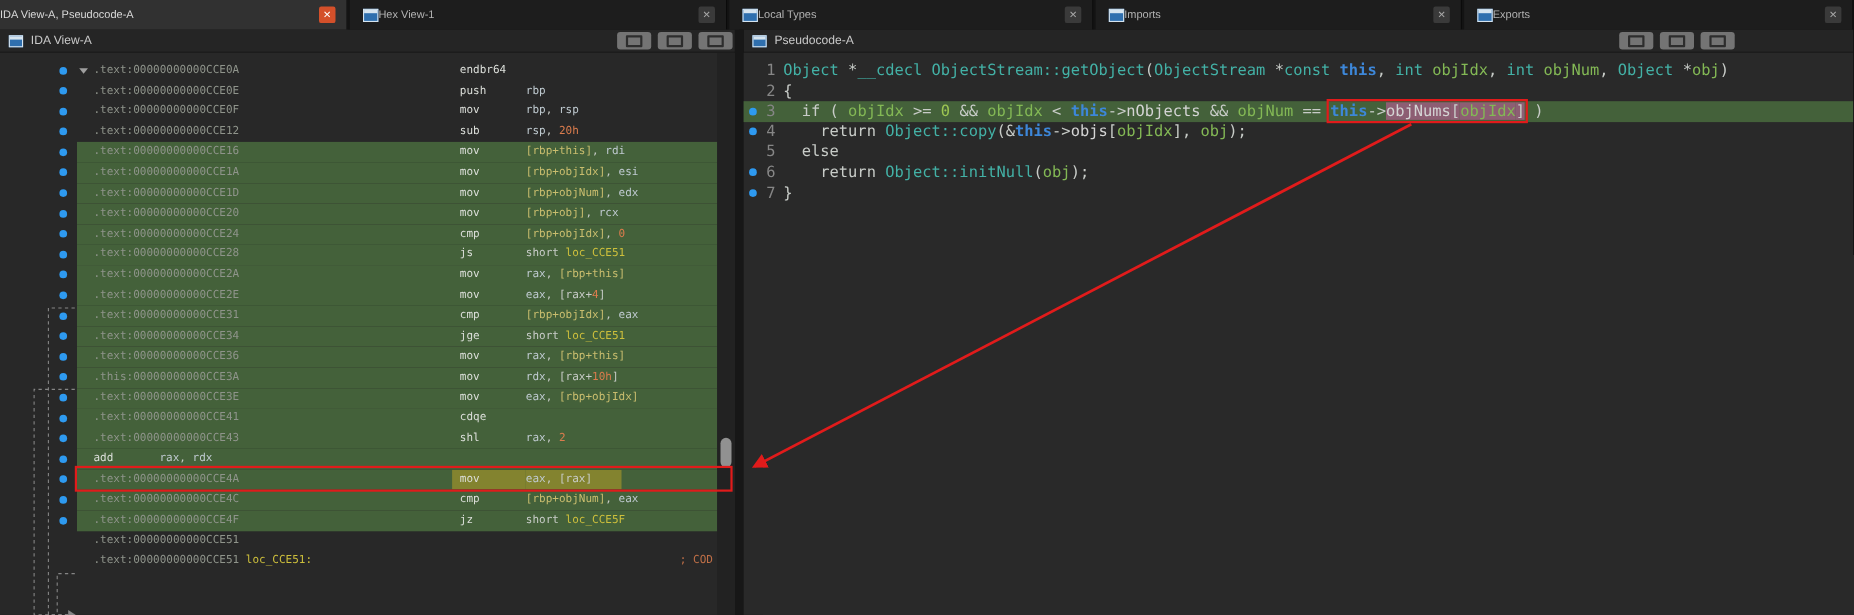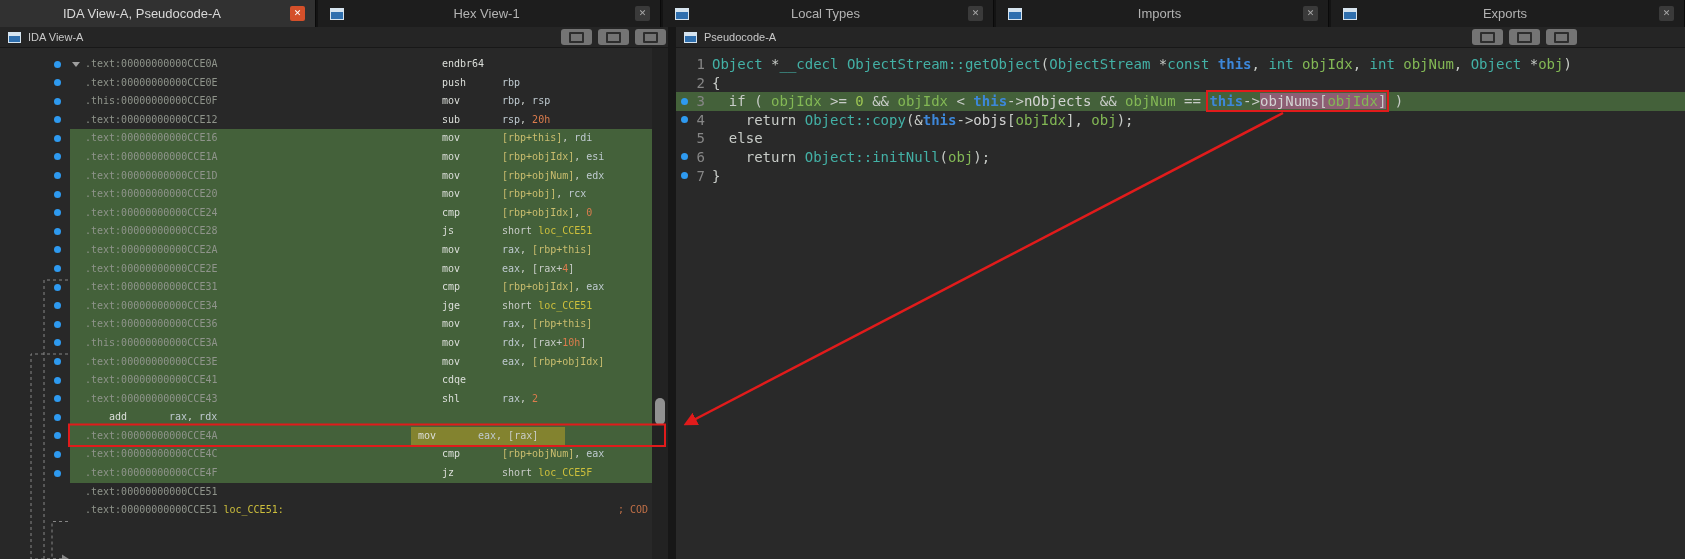--- a/index.html
+++ b/index.html
@@ -4,21 +4,21 @@
 <style>
   html,body{margin:0;padding:0;background:#0d0d0d;}
   .screen{position:relative;width:1685px;height:559px;background:#161616;overflow:hidden;
           font-family:"Liberation Sans",sans-serif;}
 
   
   .tabbar{position:absolute;left:0;top:0;width:1685px;height:27px;background:#131313;}
   .tab{position:absolute;top:0;height:27px;background:#1d1d1d;display:flex;align-items:center;
        border-right:1px solid #0a0a0a;box-sizing:border-box;cursor:default;}
   .tab.active{background:#313131;}
-  .tab-label{flex:1;text-align:center;font-size:13px;color:#b3b3b3;white-space:nowrap;overflow:hidden;}
+  .tab-label{flex:1;text-align:left;font-size:10px;color:#b3b3b3;white-space:nowrap;overflow:hidden;}
   .tab.active .tab-label{color:#d9d9d9;}
   .tab-close{width:15px;height:15px;margin:0 10px 0 6px;background:#3a3a3a;color:#a9a9a9;
              font-size:9px;line-height:15px;text-align:center;border-radius:2px;flex:none;}
   .tab-close::before{content:"\2715";}
   .tab-close.red{background:#d4502a;color:#ffffff;}
   .tab-icon{width:14px;height:12px;margin-left:12px;flex:none;position:relative;background:#2f6fae;
             border:1px solid #d6e4ef;box-sizing:border-box;}
   .tab-icon::before{content:"";position:absolute;left:0;top:0;right:0;height:3px;background:#d6e4ef;}
 
   
@@ -37,21 +37,21 @@
   .disasm{position:absolute;left:0;top:48px;width:668px;height:511px;background:#282828;
           padding-top:7px;box-sizing:border-box;font-family:"DejaVu Sans Mono",monospace;
           font-size:10px;line-height:18.6px;}
   .arow{display:flex;width:652px;height:18.6px;white-space:pre;}
   .gut{width:70px;flex:none;position:relative;}
   .dot{position:absolute;left:54px;top:5.5px;width:7px;height:7px;border-radius:50%;background:#2e9af0;}
   .abody{flex:1;position:relative;padding-left:15px;display:flex;overflow:hidden;}
   .arow.sel .abody{background:#44613a;}
   .addr,.tk-addr{color:#8f948b;}
   .addr{width:333px;flex:none;}
-  .mn{width:60px;flex:none;color:#dcdfda;margin-left:24px;}
+  .mn{width:60px;flex:none;color:#dcdfda;}
   .ops{white-space:pre;}
   .arow.cur .mn{background:#83832f;margin-left:-7px;padding-left:7px;}
   .arow.cur .ops{background:#83832f;padding-right:27px;}
   .tri{position:absolute;left:2px;top:7px;width:0;height:0;border-left:4.5px solid transparent;
        border-right:4.5px solid transparent;border-top:5px solid #9f9f9f;}
   .cmt{position:absolute;left:548px;color:#bf6f47;}
 
   .vscroll{position:absolute;left:652px;top:48px;width:16px;height:511px;background:#222222;}
   .vthumb{position:absolute;left:3px;top:350px;width:10px;height:27px;border-radius:5px;background:#919191;}
 
@@ -154,21 +154,21 @@
 
     <svg class="jumpsvg" width="70" height="511" viewBox="0 0 70 511">
       <path d="M68 184 H44 V463 H62" fill="none" stroke="#858585" stroke-width="1" stroke-dasharray="3 3"></path>
       <path d="M68 258 H31 V463 H62" fill="none" stroke="#858585" stroke-width="1" stroke-dasharray="3 3"></path>
       <path d="M68 425.5 H52 V511" fill="none" stroke="#858585" stroke-width="1" stroke-dasharray="3 3"></path>
       <polygon points="62,458.5 62,467.5 69,463" fill="#858585"></polygon>
     </svg>
 
     <div class="arow"><span class="gut"><i class="dot"></i></span><span class="abody"><span class="tri"></span><span class="addr">.text:00000000000CCE0A</span><span class="mn">endbr64</span><span class="ops"></span></span></div>
     <div class="arow"><span class="gut"><i class="dot"></i></span><span class="abody"><span class="addr">.text:00000000000CCE0E</span><span class="mn">push</span><span class="ops"><span class="tk-reg">rbp</span></span></span></div>
-    <div class="arow"><span class="gut"><i class="dot"></i></span><span class="abody"><span class="addr">.this:00000000000CCE0F</span><span class="mn">mov</span><span class="ops"><span class="tk-reg">rbp</span><span class="tk-pln">, </span><span class="tk-reg">rsp</span></span></span></div>
+    <div class="arow"><span class="gut"><i class="dot"></i></span><span class="abody"><span class="addr">.text:00000000000CCE0F</span><span class="mn">mov</span><span class="ops"><span class="tk-reg">rbp</span><span class="tk-pln">, </span><span class="tk-reg">rsp</span></span></span></div>
     <div class="arow"><span class="gut"><i class="dot"></i></span><span class="abody"><span class="addr">.text:00000000000CCE12</span><span class="mn">sub</span><span class="ops"><span class="tk-reg">rsp</span><span class="tk-pln">, </span><span class="tk-num">20h</span></span></span></div>
     <div class="arow sel"><span class="gut"><i class="dot"></i></span><span class="abody"><span class="addr">.text:00000000000CCE16</span><span class="mn">mov</span><span class="ops"><span class="tk-var">[rbp+this]</span><span class="tk-pln">, </span><span class="tk-reg">rdi</span></span></span></div>
     <div class="arow sel"><span class="gut"><i class="dot"></i></span><span class="abody"><span class="addr">.text:00000000000CCE1A</span><span class="mn">mov</span><span class="ops"><span class="tk-var">[rbp+objIdx]</span><span class="tk-pln">, </span><span class="tk-reg">esi</span></span></span></div>
     <div class="arow sel"><span class="gut"><i class="dot"></i></span><span class="abody"><span class="addr">.text:00000000000CCE1D</span><span class="mn">mov</span><span class="ops"><span class="tk-var">[rbp+objNum]</span><span class="tk-pln">, </span><span class="tk-reg">edx</span></span></span></div>
     <div class="arow sel"><span class="gut"><i class="dot"></i></span><span class="abody"><span class="addr">.text:00000000000CCE20</span><span class="mn">mov</span><span class="ops"><span class="tk-var">[rbp+obj]</span><span class="tk-pln">, </span><span class="tk-reg">rcx</span></span></span></div>
     <div class="arow sel"><span class="gut"><i class="dot"></i></span><span class="abody"><span class="addr">.text:00000000000CCE24</span><span class="mn">cmp</span><span class="ops"><span class="tk-var">[rbp+objIdx]</span><span class="tk-pln">, </span><span class="tk-num">0</span></span></span></div>
     <div class="arow sel"><span class="gut"><i class="dot"></i></span><span class="abody"><span class="addr">.text:00000000000CCE28</span><span class="mn">js</span><span class="ops"><span class="tk-pln">short </span><span class="tk-loc">loc_CCE51</span></span></span></div>
     <div class="arow sel"><span class="gut"><i class="dot"></i></span><span class="abody"><span class="addr">.text:00000000000CCE2A</span><span class="mn">mov</span><span class="ops"><span class="tk-reg">rax</span><span class="tk-pln">, </span><span class="tk-var">[rbp+this]</span></span></span></div>
     <div class="arow sel"><span class="gut"><i class="dot"></i></span><span class="abody"><span class="addr">.text:00000000000CCE2E</span><span class="mn">mov</span><span class="ops"><span class="tk-reg">eax</span><span class="tk-pln">, </span><span class="tk-pln">[rax+</span><span class="tk-num">4</span><span class="tk-pln">]</span></span></span></div>
     <div class="arow sel"><span class="gut"><i class="dot"></i></span><span class="abody"><span class="addr">.text:00000000000CCE31</span><span class="mn">cmp</span><span class="ops"><span class="tk-var">[rbp+objIdx]</span><span class="tk-pln">, </span><span class="tk-reg">eax</span></span></span></div>

